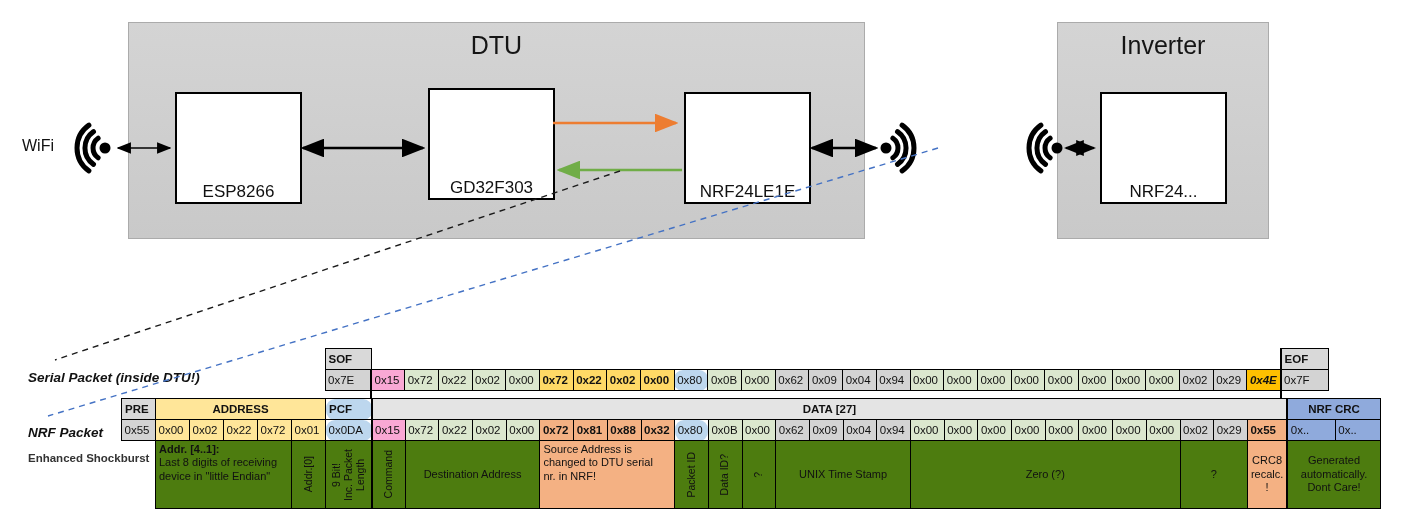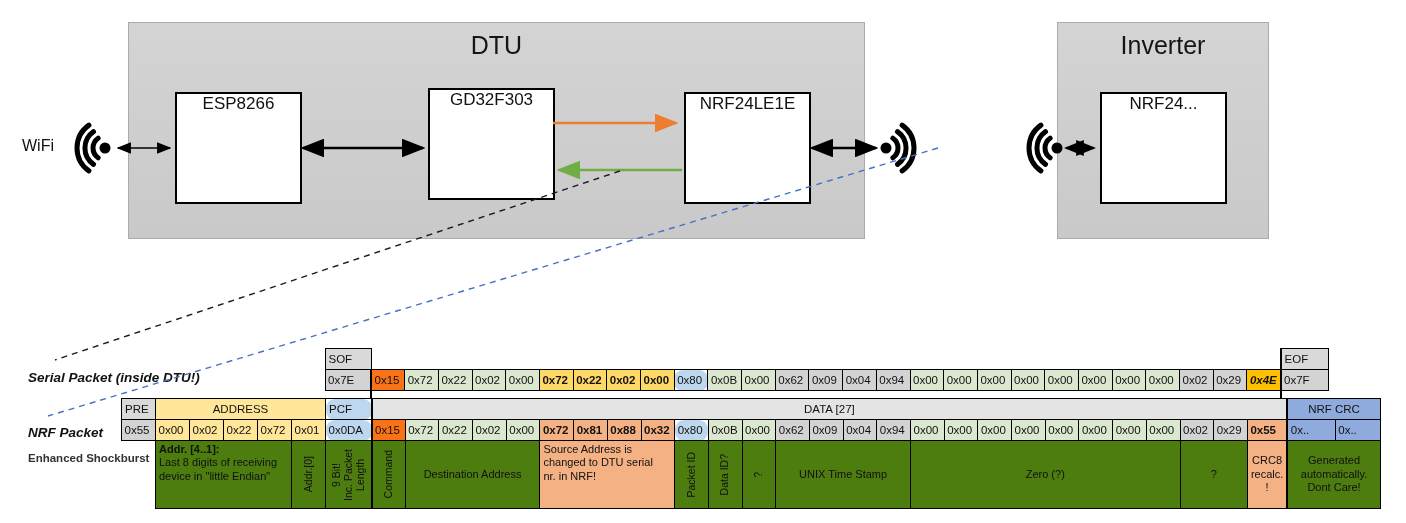--- a/index.html
+++ b/index.html
@@ -2,45 +2,45 @@
 <html><head>
 <meta charset="utf-8">
 <style>
   html,body{margin:0;padding:0;background:#fff;}
   #canvas{position:relative;width:1406px;height:523px;background:#fff;overflow:hidden;
           font-family:"Liberation Sans",sans-serif;color:#1a1a1a;}
 
   
   .bigbox{position:absolute;background:linear-gradient(#d4d4d4,#c9c9c9);border:1px solid #ababab;}
   .bigtitle{position:absolute;width:100%;text-align:center;top:8px;font-size:25px;color:#151515;}
-  .chip{position:absolute;background:#fff;border:2px solid #000;display:flex;align-items:flex-start;justify-content:center;
+  .chip{position:absolute;background:#fff;border:2px solid #000;display:flex;align-items:flex-end;justify-content:center;
         font-size:17px;color:#111;}
   #wifi-label{position:absolute;left:22px;top:137px;font-size:16px;color:#111;}
 
   svg.overlay{position:absolute;left:0;top:0;z-index:10;pointer-events:none;}
 
   
   table.pkt{position:absolute;border-collapse:collapse;table-layout:fixed;font-family:"Liberation Sans",sans-serif;}
   table.pkt td{overflow:hidden;}
   td.hd,td.cell,td.ann{border:1px solid #000;}
   td.sp{border:none;background:transparent;}
-  td.hd{font-weight:normal;font-size:11.5px;text-align:left;padding:0 0 0 3px;height:20px;color:#111;}
+  td.hd{font-weight:bold;font-size:11.5px;text-align:left;padding:0 0 0 3px;height:20px;color:#111;}
   td.hd.center{text-align:center;padding:0;}
   td.cell{font-size:11.5px;text-align:left;padding:0 0 0 2.5px;height:20px;white-space:nowrap;color:#111;}
   td.cell.b{font-weight:bold;}
   .thickL{border-left:2px solid #000 !important;}
   
   .gray{background:#d3d3d3;}
   .hgray{background:#d9d9d9;}
   .dgray{background:#e4e4e4;}
   .yellow{background:#ffe699;}
   .gold{background:#ffd966;}
   .deepgold{background:#ffc000;font-style:italic;}
   .g1{background:#dbe7ce;}
-  .g2{background:#f97316;}
+  .g2{background:#f9a8d4;}
   .lblue{background:#bdd7ee;border-radius:9px;}
   .mblue{background:#8faadc;}
   .salmon{background:#f4b183;}
 
   
   #ann-row{height:68px;}
   td.ann{font-size:11px;text-align:center;vertical-align:middle;padding:2px 3px;line-height:1.22;color:#111;background:#4d7c0f;}
   td.ann div{white-space:pre-line;}
   td.ann.left{text-align:left;vertical-align:top;}
   td.ann .ann-title{font-weight:bold;}

